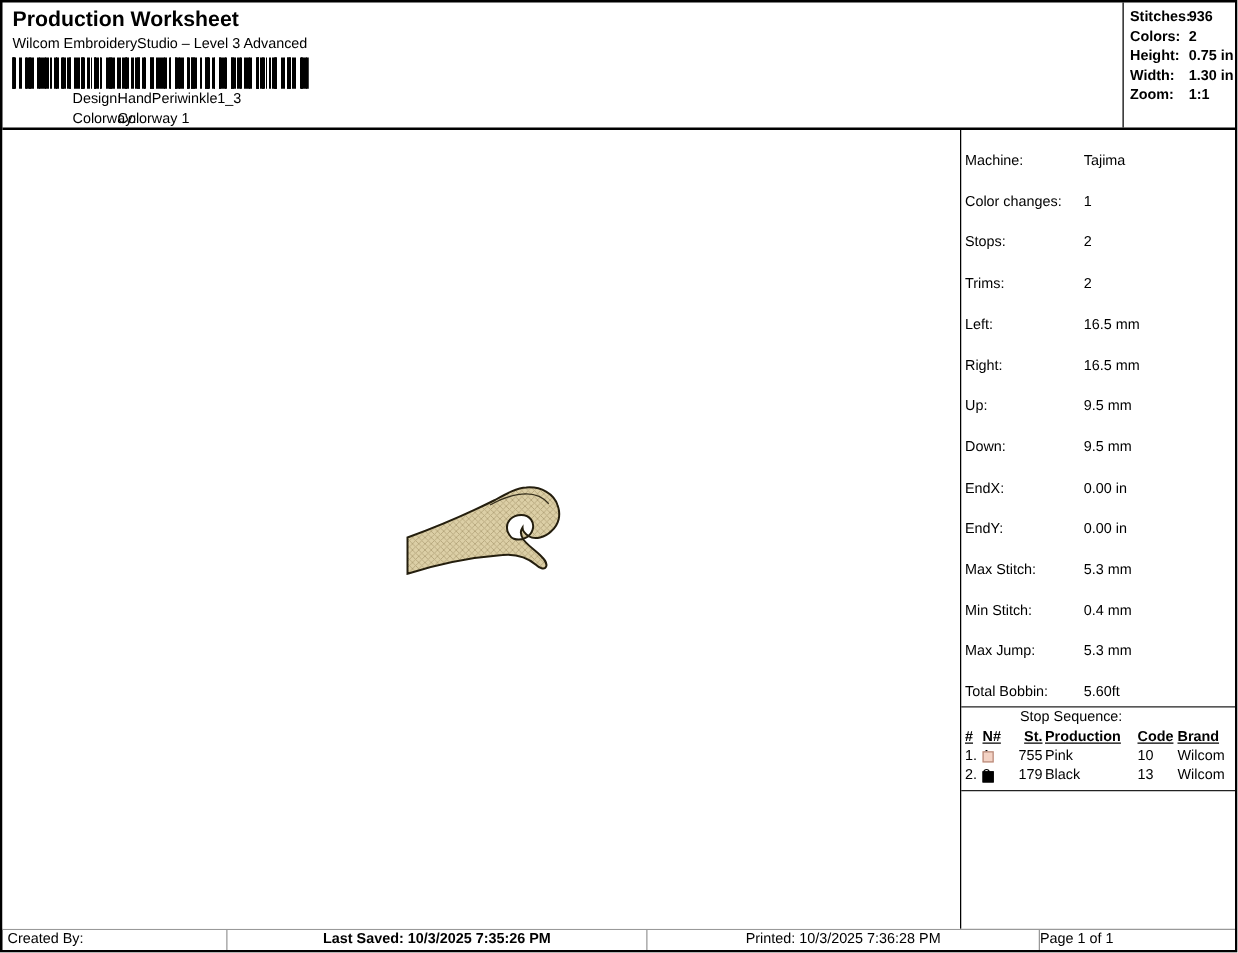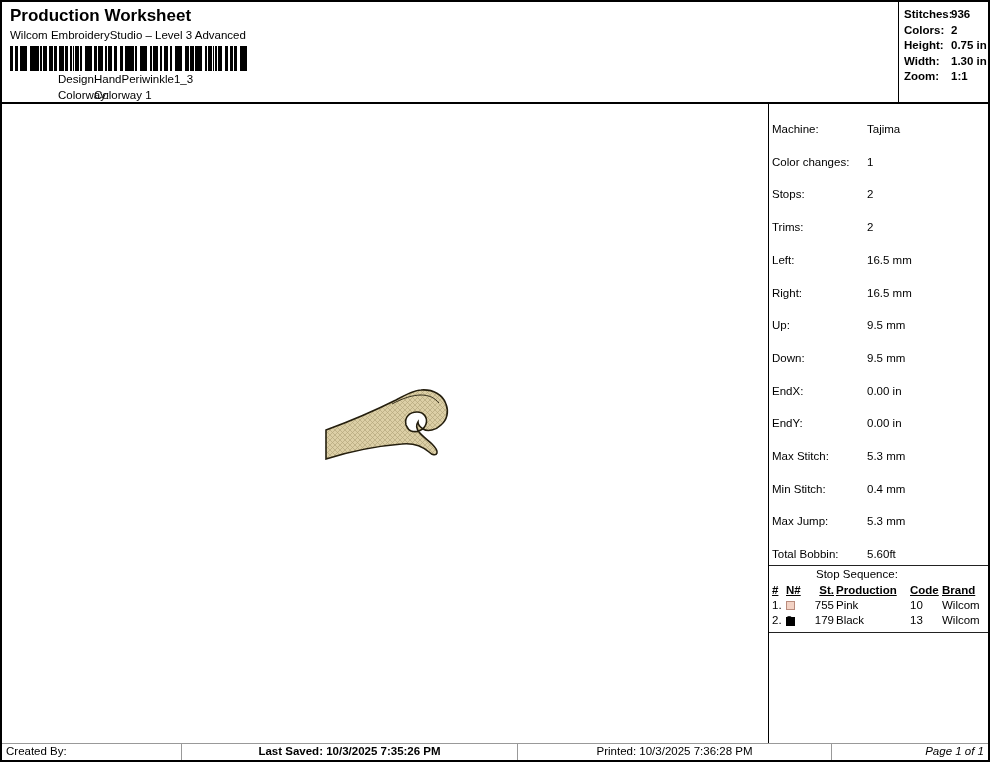--- a/index.html
+++ b/index.html
@@ -46,21 +46,21 @@
   .c-st{display:flex;align-items:center;justify-content:flex-end;gap:20px;}
   .c-st-head{text-align:right;}
   .c-code{}
   .swatch{width:9px;height:9px;border:1px solid #000;flex:none;display:inline-block;box-sizing:border-box;}
   
   .footer{height:16px;flex:none;display:flex;border-top:1px solid #999;font-size:11.5px;align-items:center;}
   .f-cell{height:100%;line-height:15px;box-sizing:border-box;}
   .f-created{width:180px;border-right:1px solid #999;padding-left:4px;}
   .f-saved{width:336px;border-right:1px solid #999;text-align:center;font-weight:bold;}
   .f-printed{width:314px;border-right:1px solid #999;text-align:center;}
-  .f-page{flex:1;text-align:right;padding-right:4px;font-style:italic;}
+  .f-page{flex:1;text-align:left;padding-right:4px;}
 </style>
 </head>
 <body>
 
 <div class="page">
 
   <div class="header-strip">
     <div class="header-left">
       <div class="title">Production Worksheet</div>
       <div class="subtitle">Wilcom EmbroideryStudio – Level 3 Advanced</div>

